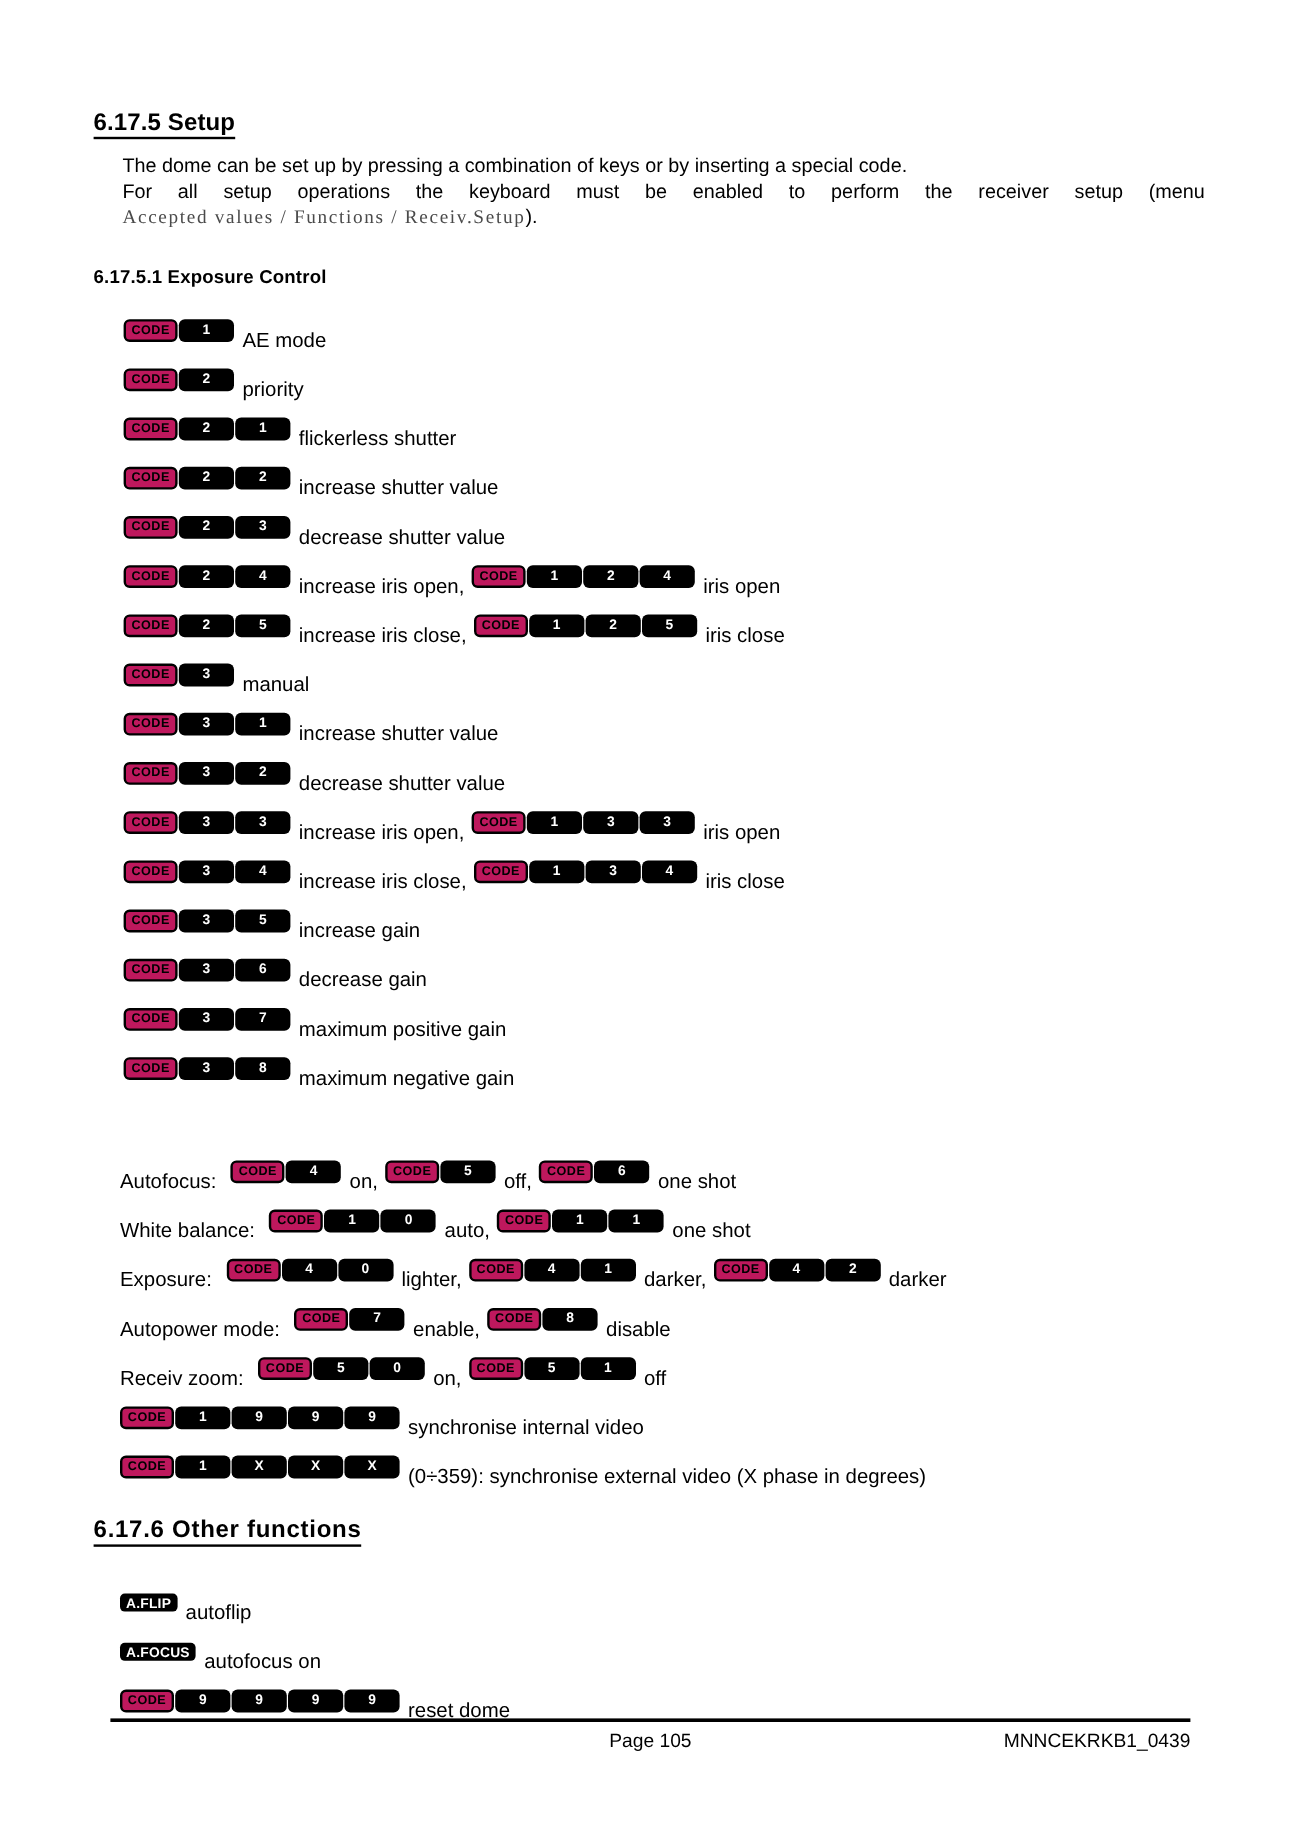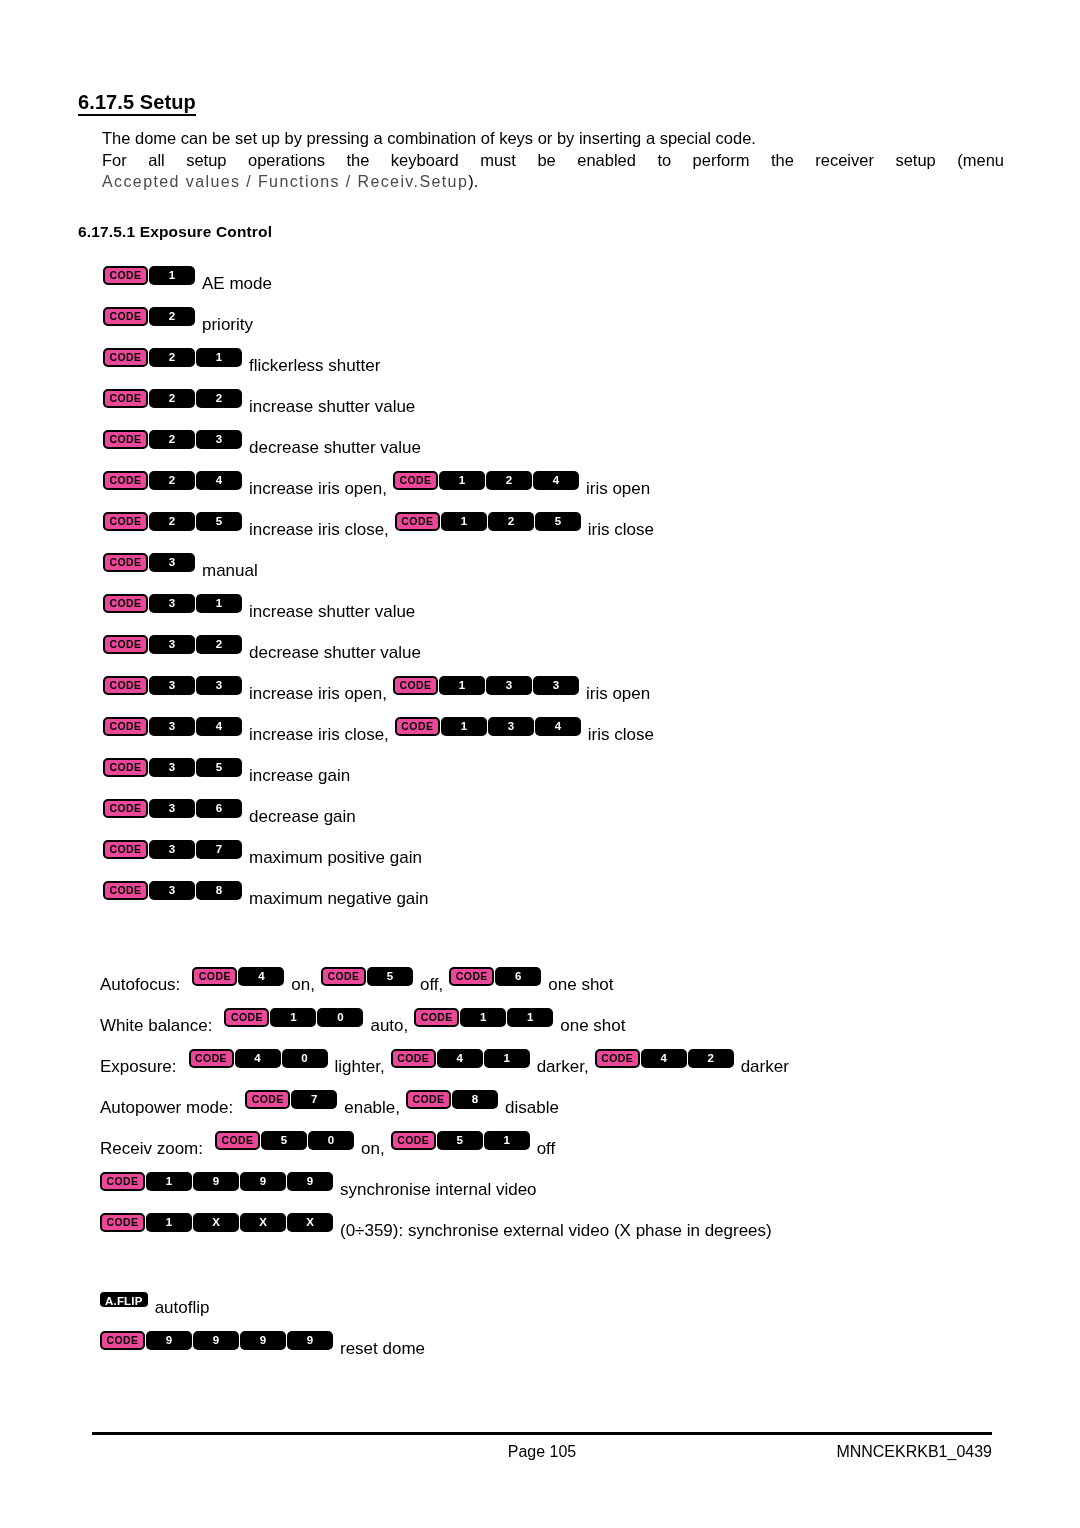--- a/index.html
+++ b/index.html
@@ -57,21 +57,21 @@
   .intro-line {
     font-size: 16.5px;
     line-height: 21.5px;
     margin: 0;
   }
   .intro-line.justify {
     text-align: justify;
     text-align-last: justify;
   }
   .mono-menu {
-    font-family: Liberation Sans, sans-serif;
+    font-family: Liberation Serif, serif;
     font-size: 16px;
     letter-spacing: 1.4px;
     color: #4a4a4a;
   }
 
   
   .rows { margin: 0; padding: 0; }
   .krow {
     display: flex;
     align-items: center;
@@ -92,21 +92,21 @@
   .txt.post { margin-left: 7px; }
 
   
   .key-code {
     display: inline-block;
     box-sizing: border-box;
     min-width: 45px;
     height: 19px;
     line-height: 15px;
     padding: 0 4px;
-    background: #ec4899;
+    background: #be185d;
     color: #000000;
     border: 2.2px solid #000000;
     border-radius: 5px;
     font-size: 10.5px;
     font-weight: bold;
     text-align: center;
     letter-spacing: 0.4px;
     vertical-align: middle;
     flex: 0 0 auto;
   }
@@ -474,27 +474,34 @@
             <span class="key-num">X</span>
             <span class="key-num">X</span>
             <span class="key-num">X</span>
           </span>
           <span class="txt post">(0÷359): synchronise external video (X phase in degrees)</span>
         </div>
       </div>
 
     <div class="block-gap-d"></div>
 
+    <div class="heading-wrap">
+      <h2 class="section-heading spaced">6.17.6 Other functions</h2>
+    </div>
 
     <div class="block-gap-f"></div>
 
     <div class="rows indent-2" id="other-functions-rows">
         <div class="krow">
           <span class="key-fn">A.FLIP</span>
           <span class="txt post">autoflip</span>
+        </div>
+        <div class="krow">
+          <span class="key-fn">A.FOCUS</span>
+          <span class="txt post">autofocus on</span>
         </div>
         <div class="krow">
           <span class="kgroup">
             <span class="key-code">CODE</span>
             <span class="key-num">9</span>
             <span class="key-num">9</span>
             <span class="key-num">9</span>
             <span class="key-num">9</span>
           </span>
           <span class="txt post">reset dome</span>

